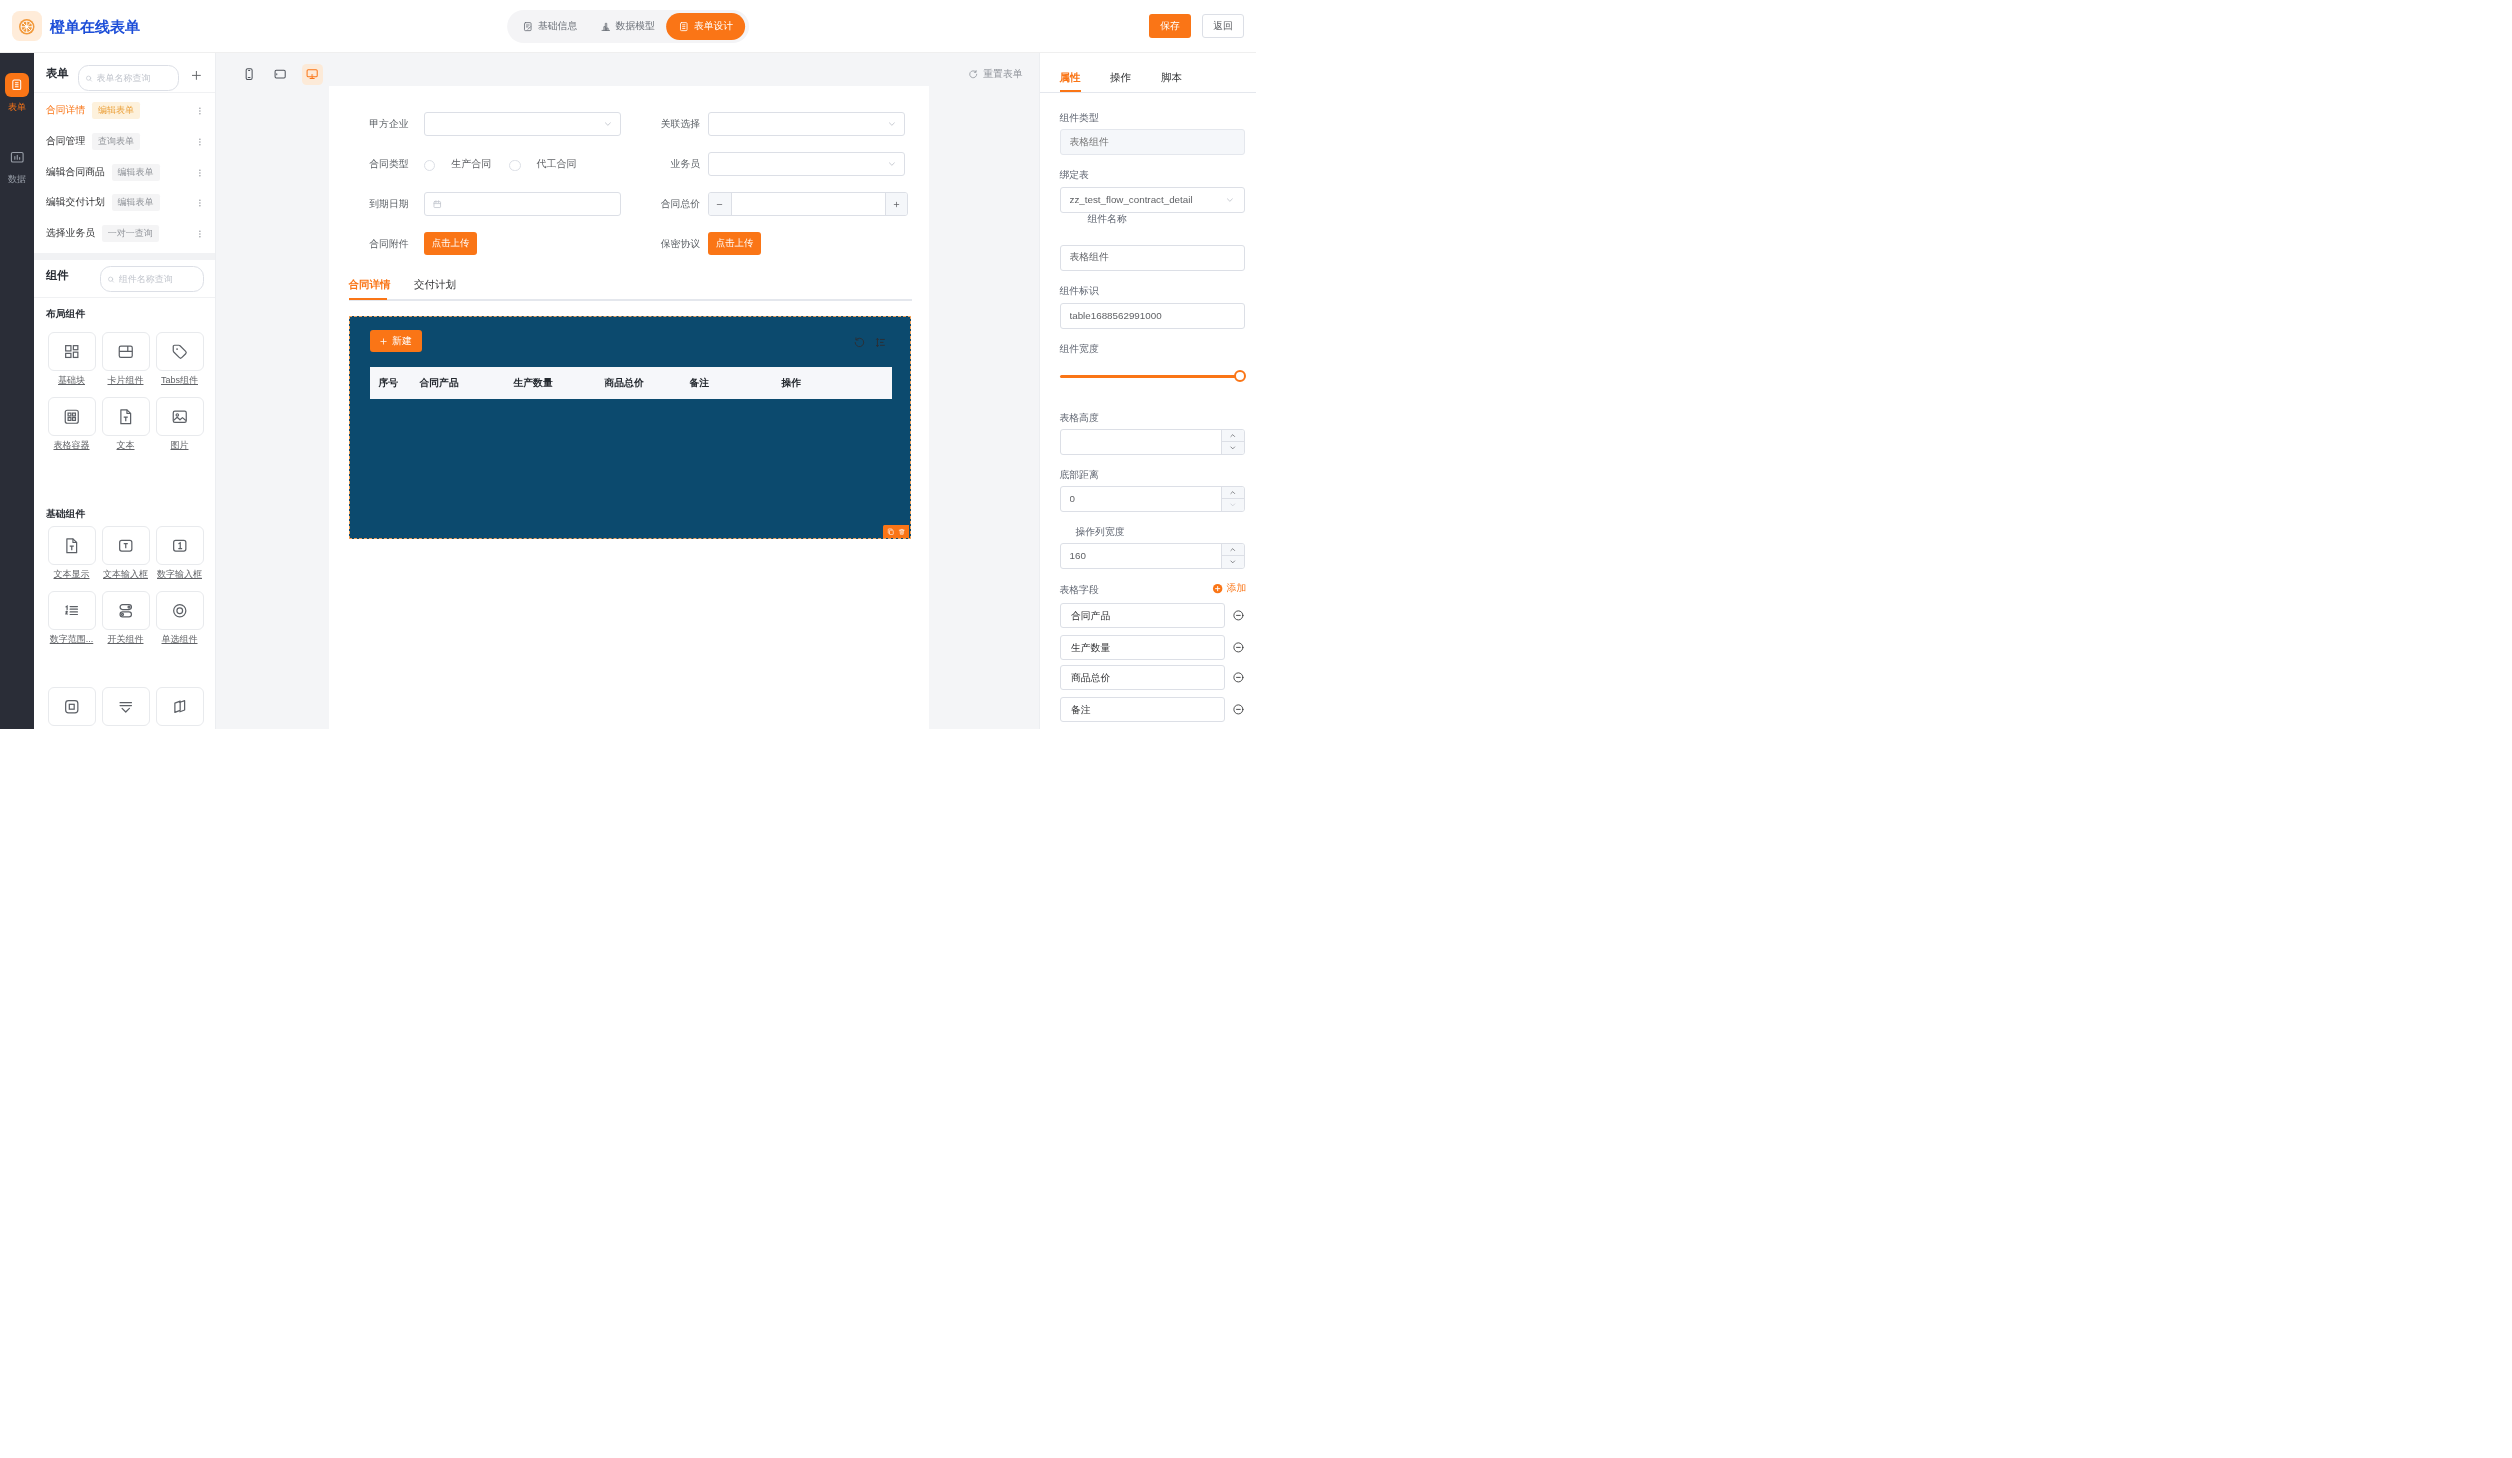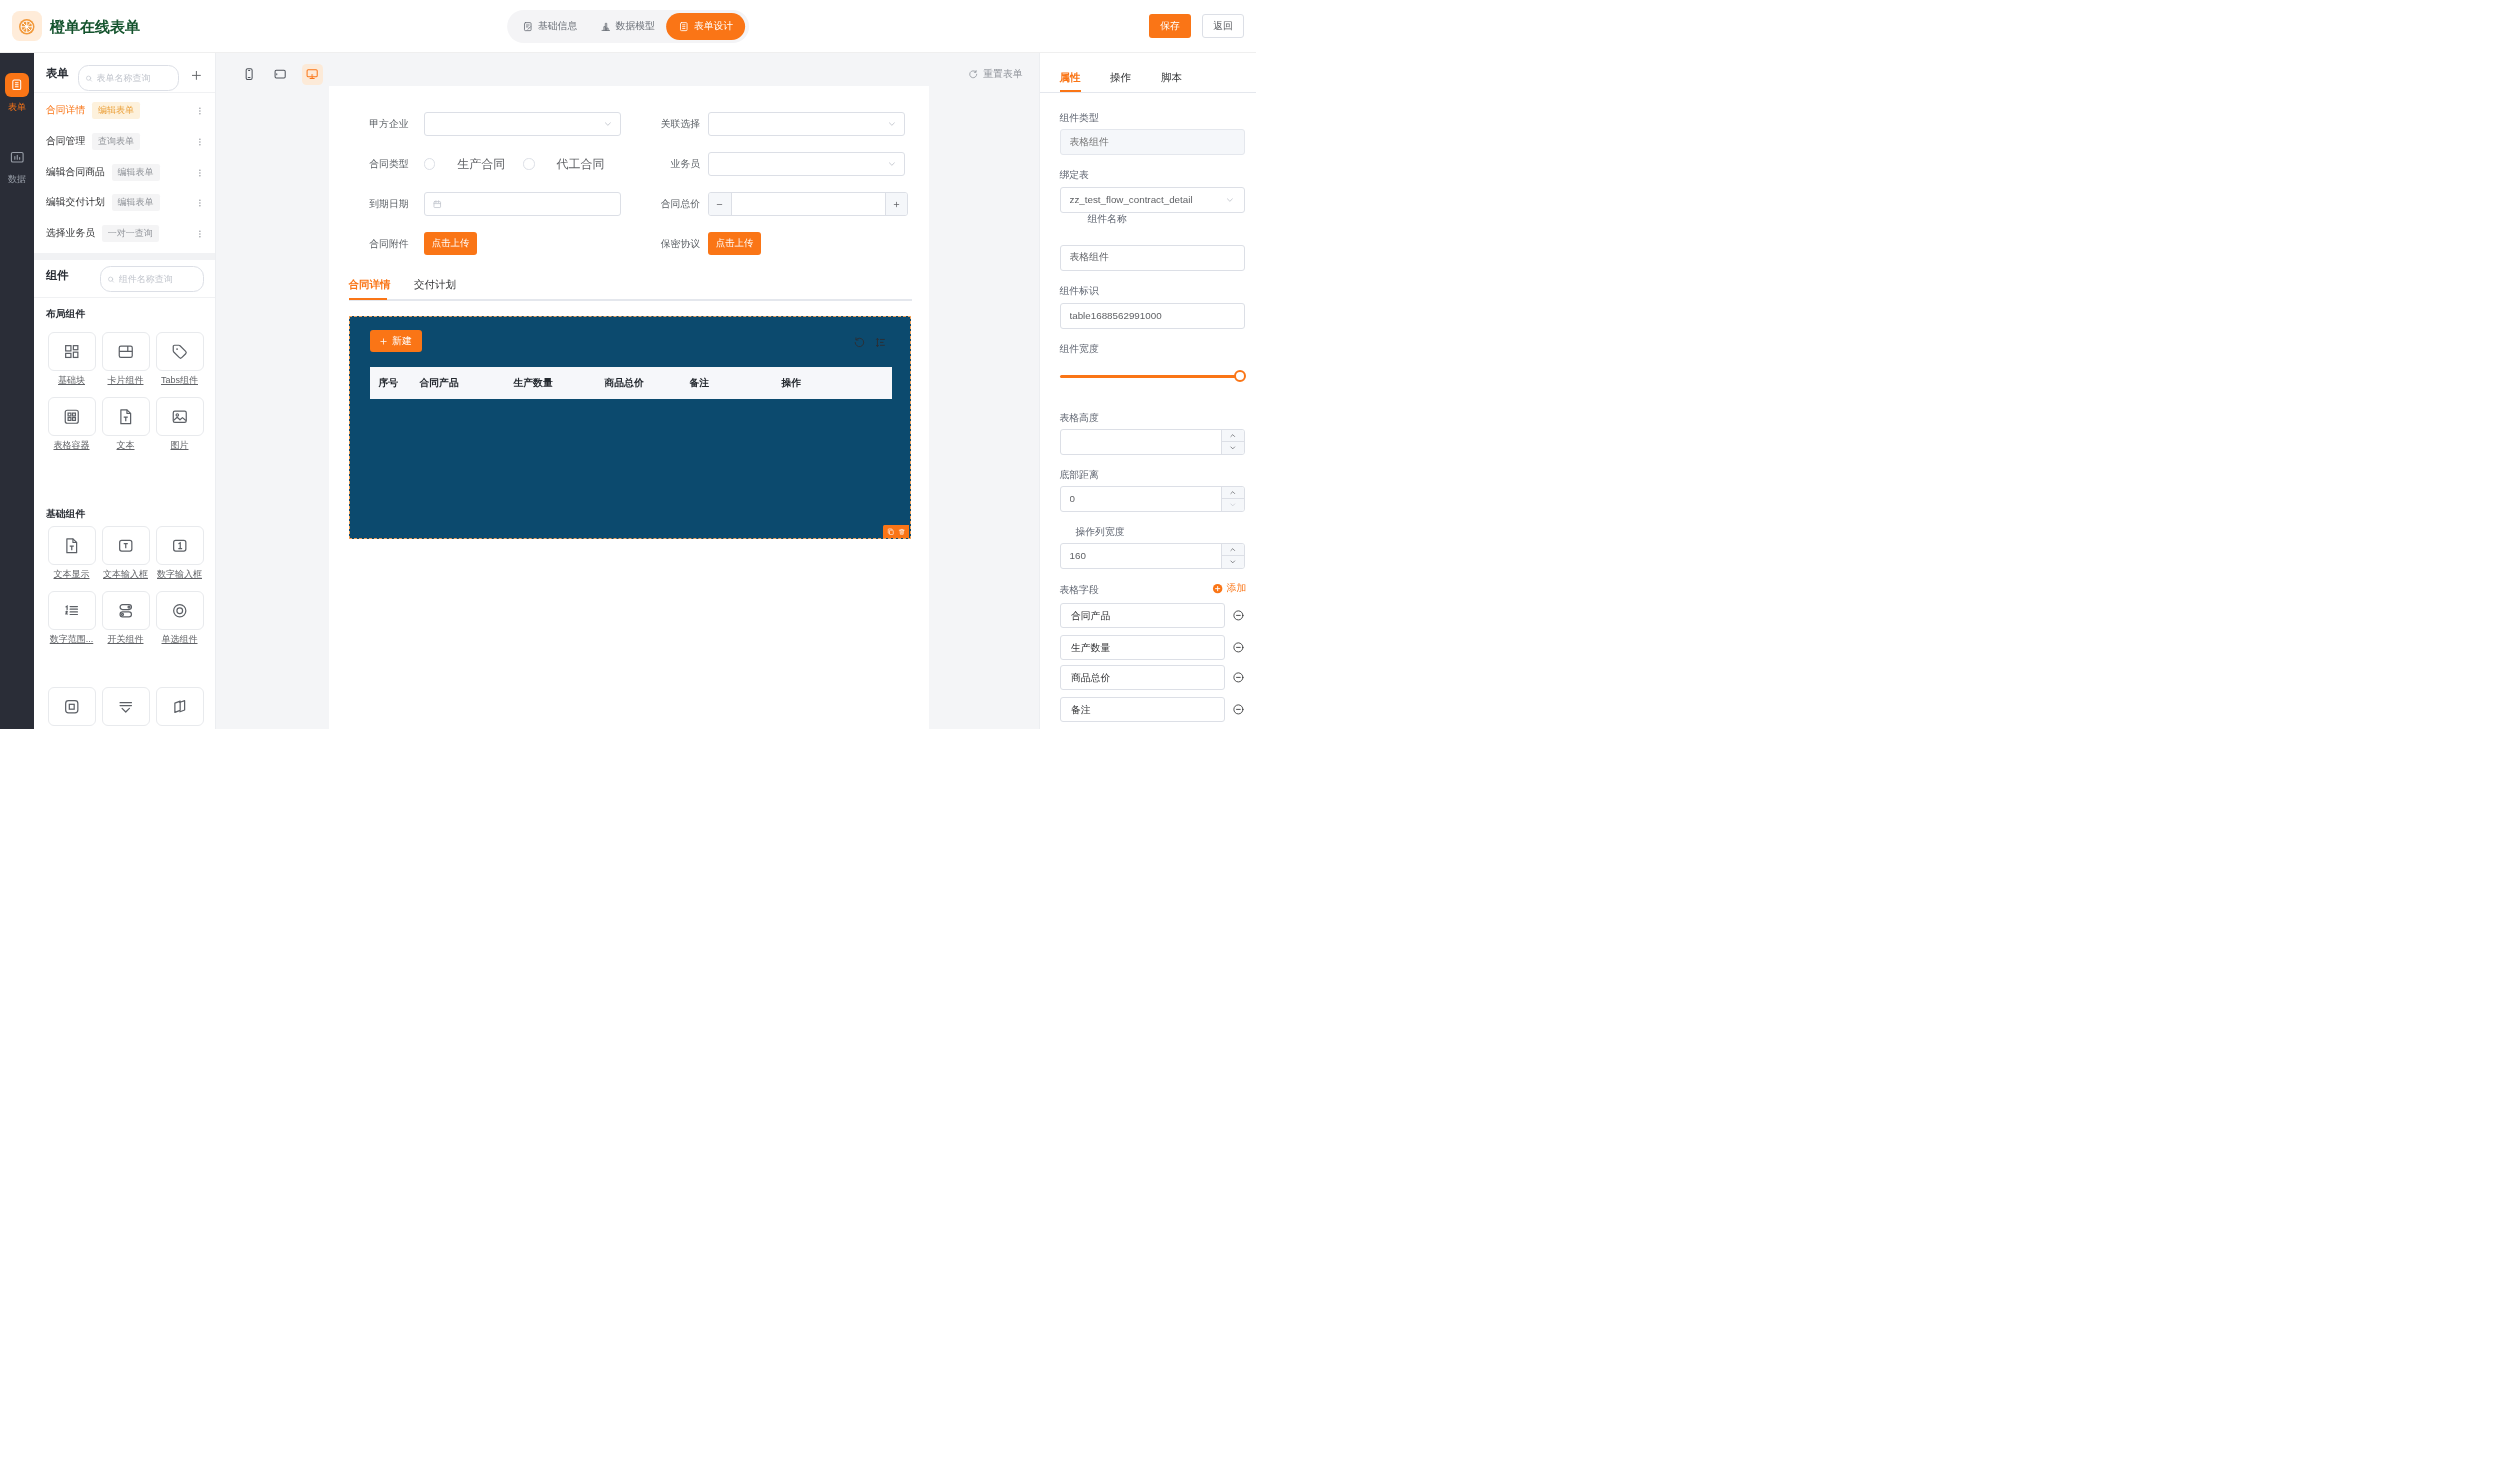--- a/index.html
+++ b/index.html
@@ -7,21 +7,21 @@
     font-family:"Liberation Sans","DejaVu Sans",sans-serif; }
   .app { position:relative; width:1256px; height:729px; }
   svg { display:block; }
 
   
   .topbar { position:absolute; left:0; top:0; width:100%; height:53px; background:#fff;
     border-bottom:0.8px solid #efefef; z-index:20; }
   .logo { position:absolute; left:12px; top:11.3px; width:30px; height:30px; border-radius:7.5px;
     background:#ffecd9; display:flex; align-items:center; justify-content:center; }
   .app-title { position:absolute; left:50px; top:0; height:53px; line-height:53px;
-    font-size:15px; font-weight:bold; color:#14532d; }
+    font-size:15px; font-weight:bold; color:#1d4ed8; }
   .center-nav { position:absolute; left:50%; top:9.8px; transform:translateX(-50%);
     height:33px; background:#f4f4f6; border-radius:16.5px; display:flex; align-items:center; padding:0 3.8px; }
   .nav-item { display:flex; align-items:center; gap:4.5px; padding:0 11.3px; height:27px;
     font-size:9.8px; color:#6b7078; cursor:pointer; white-space:nowrap; }
   .nav-item.active { background:#fa7516; color:#fff; border-radius:13.5px; padding:0 12px; }
   .btn-save { position:absolute; right:65px; top:14.3px; width:42px; height:24px; background:#fa7516;
     color:#fff; border:none; border-radius:3px; font-size:9.8px; }
   .btn-back { position:absolute; right:12px; top:14.3px; width:42px; height:24px; background:#fff;
     color:#606266; border:0.8px solid #dcdfe6; border-radius:3px; font-size:9.8px; }
 
@@ -69,21 +69,21 @@
   .dev-btn.active { background:#fcead8; color:#fa7516; }
   .reset-btn { position:absolute; right:16.5px; top:15px; display:flex; align-items:center; gap:4.5px;
     font-size:9.8px; color:#8f939a; cursor:pointer; }
   .sheet { position:absolute; left:113px; top:33px; width:600px; bottom:0; background:#fff; }
 
   .flabel { position:absolute; width:60px; height:24px; line-height:24px; text-align:right;
     font-size:9.8px; color:#5c6166; white-space:nowrap; }
   .sel { position:absolute; height:24px; border:0.8px solid #dcdfe6; border-radius:3px; background:#fff;
     display:flex; align-items:center; justify-content:flex-end; padding:0 7.5px; color:#c0c4cc; cursor:pointer; }
   .radio-group { position:absolute; height:24px; display:flex; align-items:center; gap:18px; }
-  .radio { display:flex; align-items:center; gap:22px; font-size:12px; color:#606266; cursor:pointer; }
+  .radio { display:flex; align-items:flex-end; gap:16px; font-size:10px; color:#606266; cursor:pointer; }
   .radio-dot { width:11.3px; height:11.3px; border-radius:50%; border:0.8px solid #dcdfe6; background:#fff; }
   .date-input { position:absolute; height:24px; border:0.8px solid #dcdfe6; border-radius:3px;
     background:#fff; display:flex; align-items:center; padding:0 6.8px; color:#c0c4cc; }
   .stepper { position:absolute; height:24px; border:0.8px solid #dcdfe6; border-radius:3px;
     background:#fff; display:flex; overflow:hidden; }
   .step-btn { width:22.5px; background:#f5f7fa; color:#606266; display:flex; align-items:center;
     justify-content:center; cursor:pointer; flex:0 0 auto; }
   .step-btn.minus { border-right:0.8px solid #dcdfe6; }
   .step-btn.plus  { border-left:0.8px solid #dcdfe6; }
   .step-input { flex:1; }

